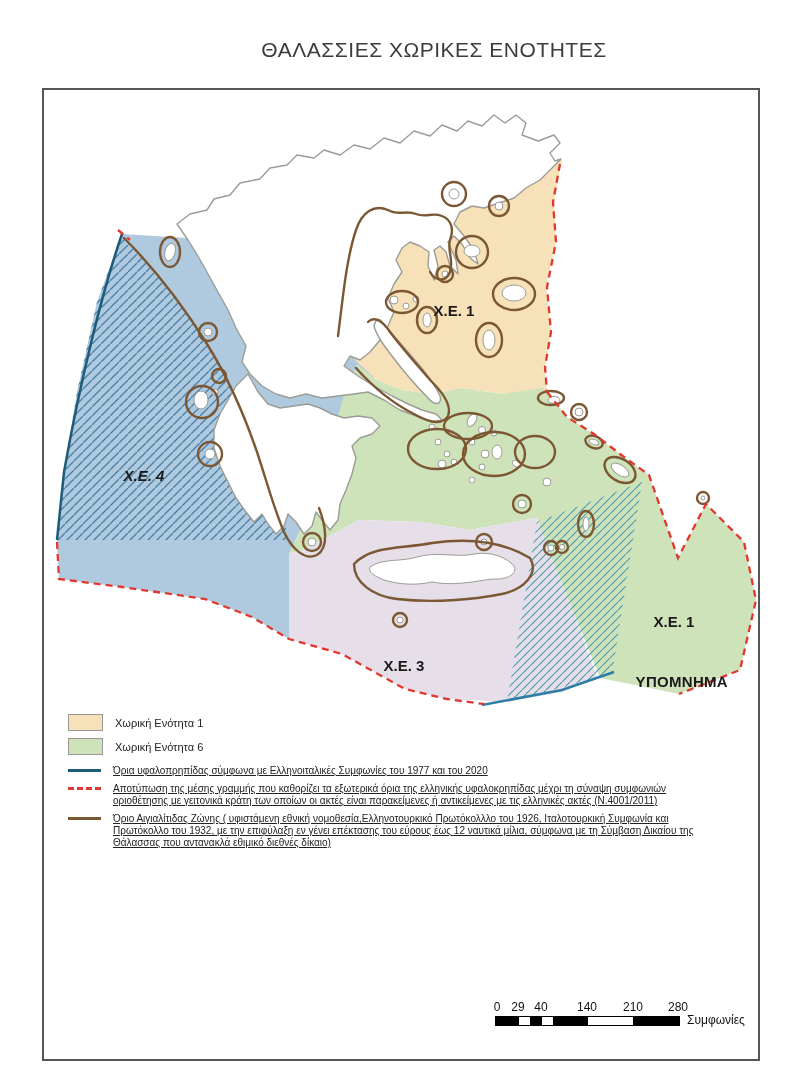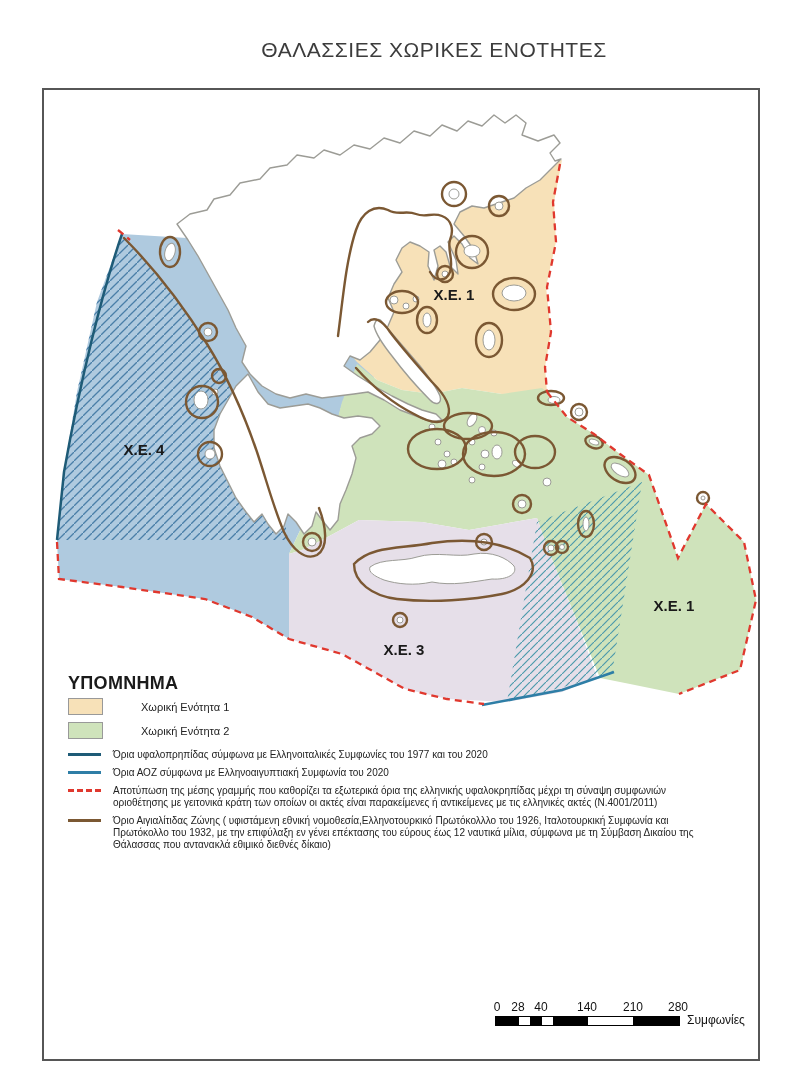--- a/index.html
+++ b/index.html
@@ -1,32 +1,32 @@
 <!DOCTYPE html>
 <html><head>
 <meta charset="utf-8">
 <style>
   html,body{margin:0;padding:0;background:#fff;}
   body{width:800px;height:1081px;position:relative;font-family:"Liberation Sans",sans-serif;color:#222;}
   .title{position:absolute;left:4px;top:38px;width:100%;text-align:center;font-size:21px;letter-spacing:.5px;color:#3c3c3c;padding-left:30px;}
   .frame{position:absolute;left:42px;top:88px;width:714px;height:969px;border:2px solid #565656;background:#fff;}
   .map-svg{position:absolute;left:0;top:0;width:100%;height:100%;}
-  .zone-label{position:absolute;font-weight:bold;font-size:15px;color:#1a1a1a;transform:translate(-50%,-50%);white-space:nowrap;}
+  .zone-label{position:absolute;font-weight:bold;font-size:15px;color:#1a1a1a;transform:translate(-50%,-50%);white-space:nowrap;margin-top:16px;}
   
   .legend{position:absolute;left:24px;top:583px;width:660px;}
-  .legend-header{font-size:18px;font-weight:bold;color:#1a1a1a;margin-bottom:4px;letter-spacing:.3px;}
+  .legend-header{font-size:15px;font-weight:bold;color:#1a1a1a;margin-bottom:24px;letter-spacing:.3px;text-align:right;}
   .lg-row{display:flex;align-items:center;margin-bottom:7px;}
   .lg-swatch{width:33px;height:15px;border:1px solid #999;margin-right:12px;flex:0 0 auto;}
   .lg-swatch.hatch{border:none;height:14px;}
-  .lg-label{font-size:11px;color:#222;margin-left:26px;}
+  .lg-label{font-size:11px;color:#222;}
   .lg-lines{margin-top:10px;}
   .lg-line-row{display:flex;align-items:flex-start;margin-bottom:6px;}
   .lg-sym{width:33px;margin-right:12px;flex:0 0 auto;margin-top:4px;}
   .lg-sym .bar{height:0;border-top-style:solid;}
-  .lg-text{font-size:10px;line-height:12px;color:#222;max-width:610px;}
+  .lg-text{font-size:10px;line-height:12px;color:#222;max-width:610px;text-decoration:underline;}
   
   .scalebar{position:absolute;left:451px;top:910px;width:250px;height:40px;}
   .sb-ticks{position:relative;height:14px;font-size:12px;color:#111;}
   .sb-tick{position:absolute;transform:translateX(-50%);top:0;}
   .sb-bar{position:absolute;top:16px;left:0;width:183px;height:8px;border:1.5px solid #000;display:flex;background:#000;}
   .sb-seg{height:100%;}
   .sb-unit{position:absolute;left:192px;top:13px;font-size:12px;color:#111;white-space:nowrap;}
 </style>
 </head>
 <body>
@@ -155,66 +155,60 @@
       <path d="M116,228 L128,238"></path>
       <path d="M558,162 L551,200 L554,240 L545,285 L549,330 L543,365 L545,390"></path>
       <path d="M545,390 L565,415 L592,432 L618,452 L647,473 L676,556 L704,502 L742,540 L754,598 L738,668 L677,692"></path>
       <path d="M55,540 L57,577 L120,585 L203,597 L250,615 L287,637 L340,652 L403,687 L445,697 L482,702"></path>
     </g>
   </svg>
 
   <div class="zone-label" style="left:410px;top:204px;">Χ.Ε. 1</div>
   <div class="zone-label" style="left:630px;top:515px;">Χ.Ε. 1</div>
   <div class="zone-label" style="left:360px;top:559px;">Χ.Ε. 3</div>
-  <div class="zone-label" style="left:100px;top:359px;">Χ.Ε. 4</div>
+  <div class="zone-label" style="left:100px;top:369px;font-style:italic;">Χ.Ε. 4</div>
 
   <div class="legend">
     <div class="legend-header">ΥΠΟΜΝΗΜΑ</div>
 
     <div class="lg-row">
       <div class="lg-swatch" style="background: rgb(247, 225, 184);"></div>
       <div class="lg-label">Χωρική Ενότητα 1</div>
     </div>
     <div class="lg-row">
       <div class="lg-swatch" style="background: rgb(207, 227, 187);"></div>
-      <div class="lg-label">Χωρική Ενότητα 2</div>
+      <div class="lg-label">Χωρική Ενότητα 6</div>
     </div>
 
     <div class="lg-lines">
       <div class="lg-line-row">
         <div class="lg-sym">
             <div class="bar" style="border-top-width:3px;border-top-color:#1E5B77;"></div>
           </div>
         <div class="lg-text">Όρια υφαλοπρηπίδας σύμφωνα με Ελληνοιταλικές Συμφωνίες του 1977 και του 2020</div>
-      </div>
-      <div class="lg-line-row">
-        <div class="lg-sym">
-            <div class="bar" style="border-top-width:3.5px;border-top-color:#2E7EA6;"></div>
-          </div>
-        <div class="lg-text">Όρια ΑΟΖ σύμφωνα με Ελληνοαιγυπτιακή Συμφωνία του 2020</div>
       </div>
       <div class="lg-line-row">
         <div class="lg-sym">
             <div class="bar" style="border-top-width:3px;border-top-color:#E0382E;border-top-style:dashed;"></div>
           </div>
         <div class="lg-text">Αποτύπωση της μέσης γραμμής που καθορίζει τα εξωτερικά όρια της ελληνικής υφαλοκρηπίδας μέχρι τη σύναψη συμφωνιών οριοθέτησης με γειτονικά κράτη των οποίων οι ακτές είναι παρακείμενες ή αντικείμενες με τις ελληνικές ακτές (Ν.4001/2011)</div>
       </div>
       <div class="lg-line-row">
         <div class="lg-sym">
             <div class="bar" style="border-top-width:3px;border-top-color:#7B5833;"></div>
           </div>
         <div class="lg-text">Όριο Αιγιαλίτιδας Ζώνης ( υφιστάμενη εθνική νομοθεσία,Ελληνοτουρκικό Πρωτόκολλλο του 1926, Ιταλοτουρκική Συμφωνία και Πρωτόκολλο του 1932, με την επιφύλαξη εν γένει επέκτασης του εύρους έως 12 ναυτικά μίλια, σύμφωνα με τη Σύμβαση Δικαίου της Θάλασσας που αντανακλά εθιμικό διεθνές δίκαιο)</div>
       </div>
     </div>
   </div>
 
   <div class="scalebar">
     <div class="sb-ticks">
       <span class="sb-tick" style="left:2px">0</span>
-      <span class="sb-tick" style="left:23px">28</span>
+      <span class="sb-tick" style="left:23px">29</span>
       <span class="sb-tick" style="left:46px">40</span>
       <span class="sb-tick" style="left:92px">140</span>
       <span class="sb-tick" style="left:138px">210</span>
       <span class="sb-tick" style="left:183px">280</span>
     </div>
     <div class="sb-bar">
       <div class="sb-seg" style="width:23px;background:#000;"></div>
       <div class="sb-seg" style="width:11px;background:#fff;"></div>
       <div class="sb-seg" style="width:12px;background:#000;"></div>
       <div class="sb-seg" style="width:11px;background:#fff;"></div>

